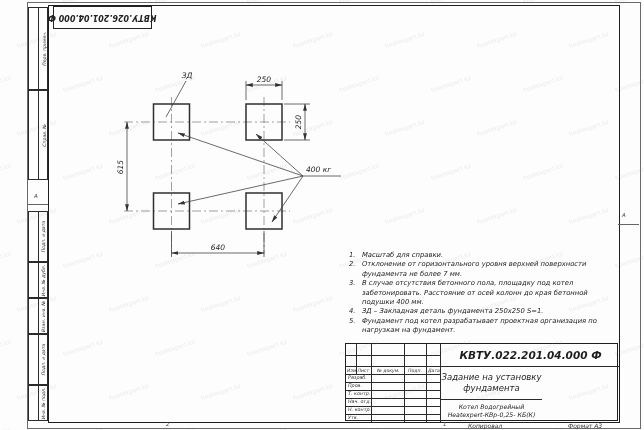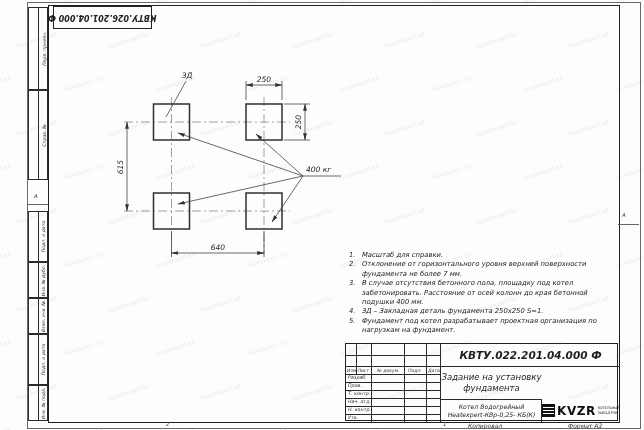--- a/index.html
+++ b/index.html
@@ -208,28 +208,20 @@
     <div class="tb-designation">КВТУ.022.201.04.000 Ф</div>
 
     <div class="tb-title">Задание на установку фундамента</div>
 
     <div class="tb-product">
       <span>Котел Водогрейный</span>
       <span>Heatexpert-КВр-0,25- КБ(К)</span>
     </div>
 
 
-    <div class="tb-logo">
-      <div class="logo-mark"></div>
-      <div class="logo-text">KVZR</div>
-      <div class="logo-tag">
-        <div>КОТЕЛЬНЫЙ</div>
-        <div>ЗАВОД РЗК</div>
-      </div>
-    </div>
 
     <div>
       <div class="line-h" style="left:0;top:11px;width:94px;"></div>
       <div class="line-h" style="left:0;top:22px;width:94px;"></div>
       <div class="line-h" style="left:0;top:29.5px;width:94px;"></div>
       <div class="line-v" style="left:10px;top:0;height:29.5px;"></div>
       <div class="line-v" style="left:25px;top:0;height:78px;"></div>
       <div class="line-v" style="left:58px;top:0;height:78px;"></div>
       <div class="line-v" style="left:80px;top:0;height:78px;"></div>
       <span class="small-lbl" style="position:absolute;left:1px;top:23.5px;">Изм.</span>

